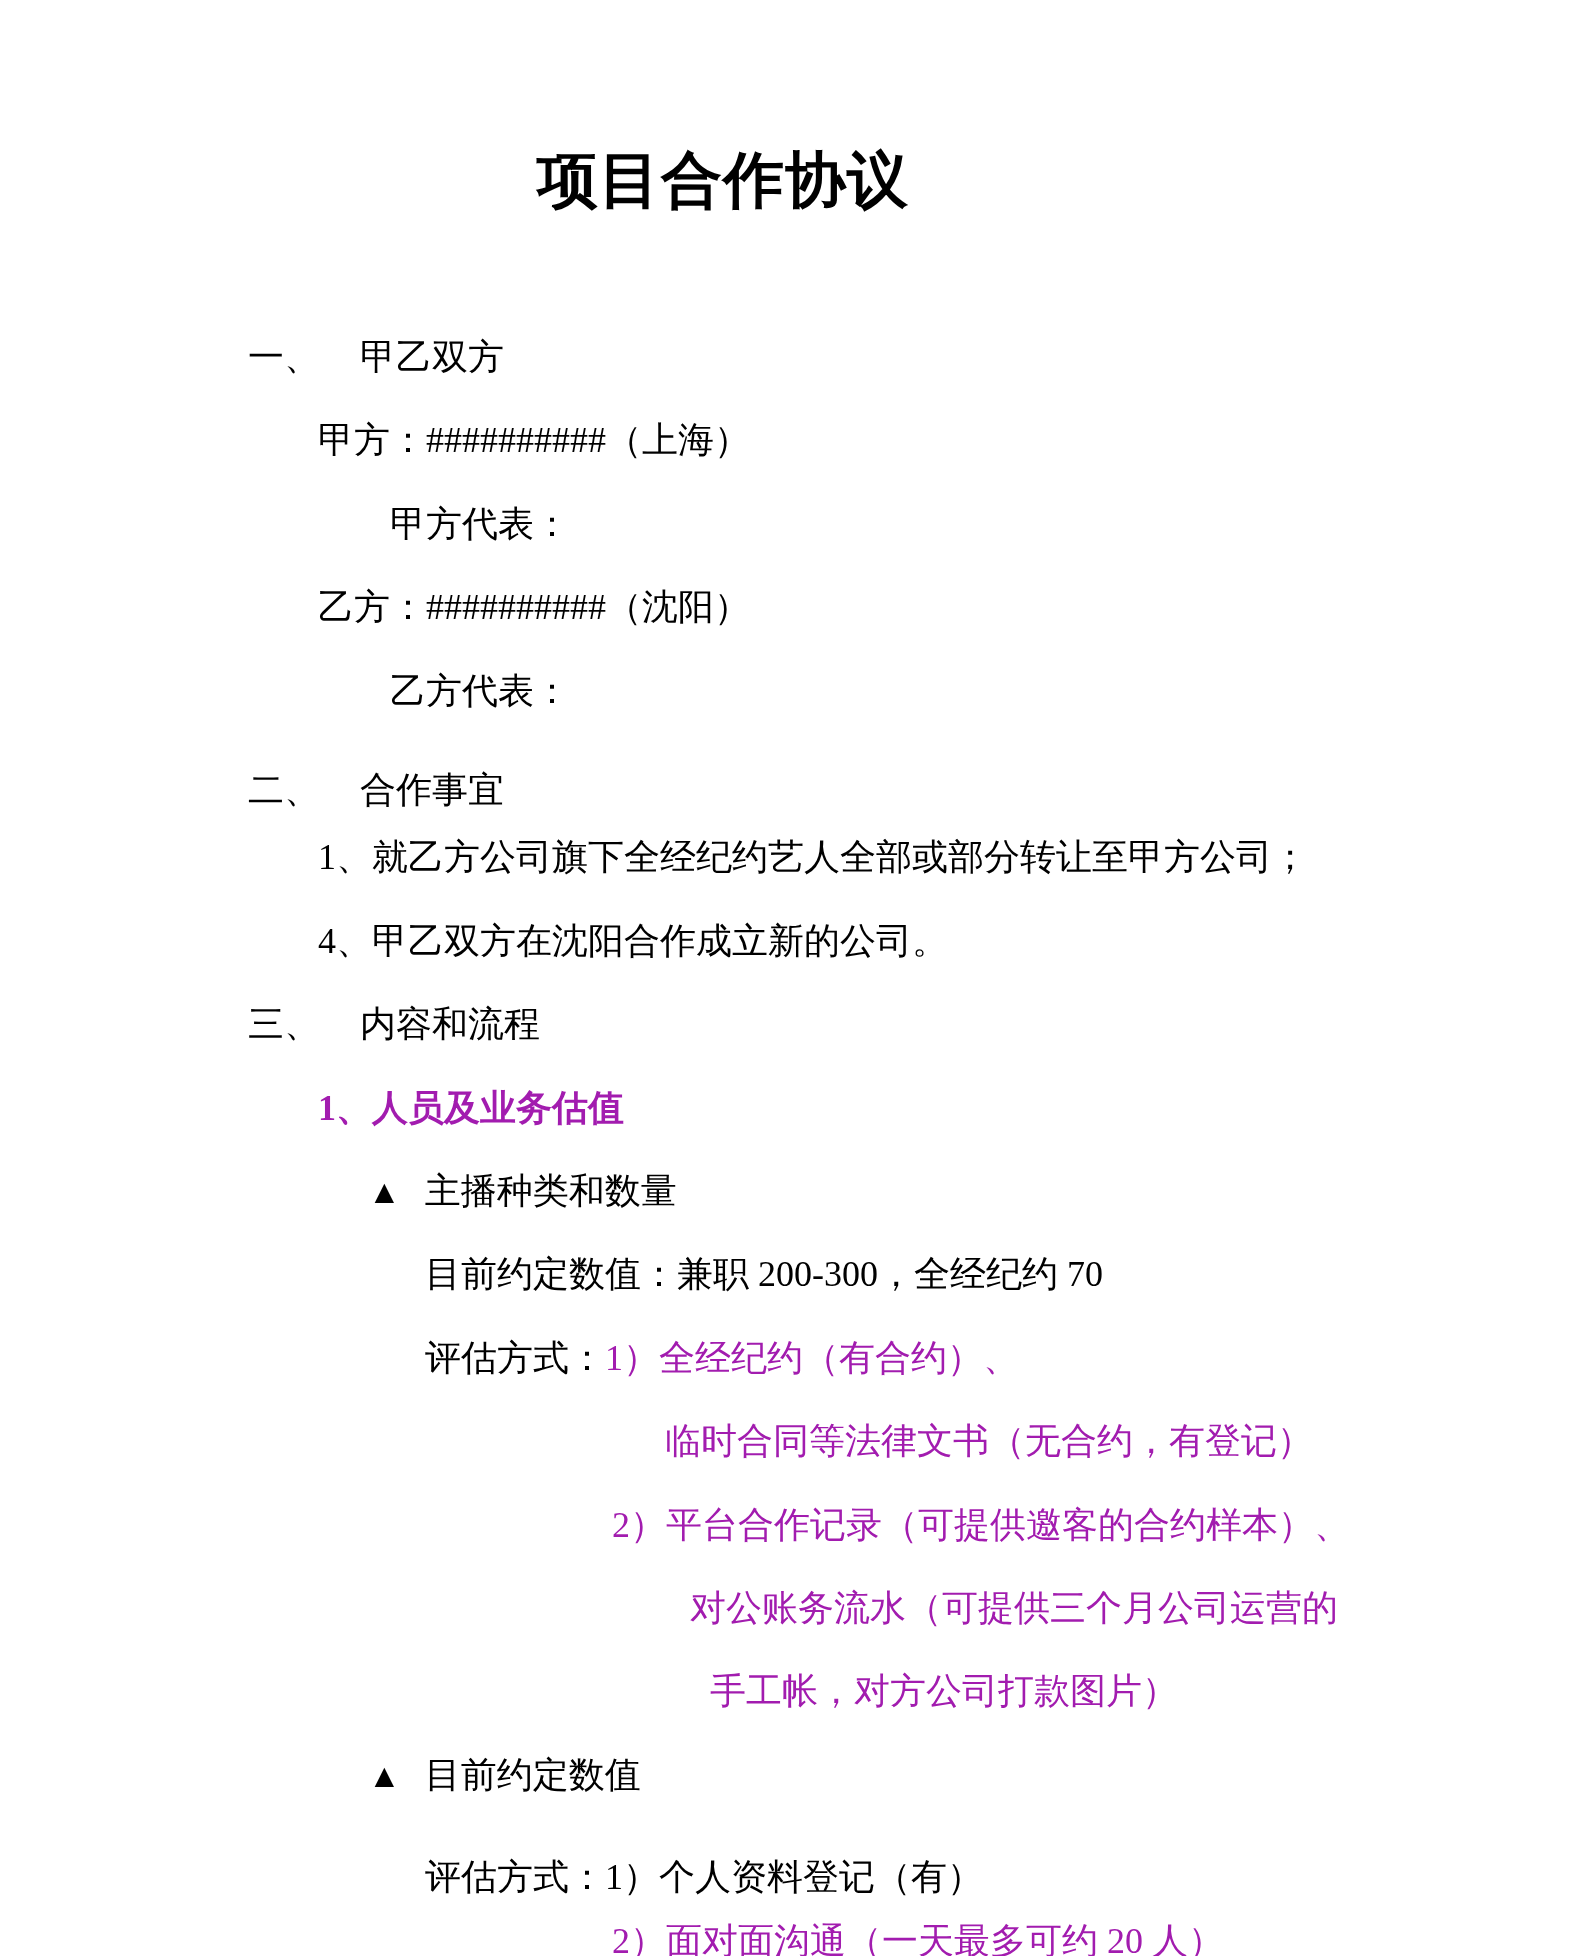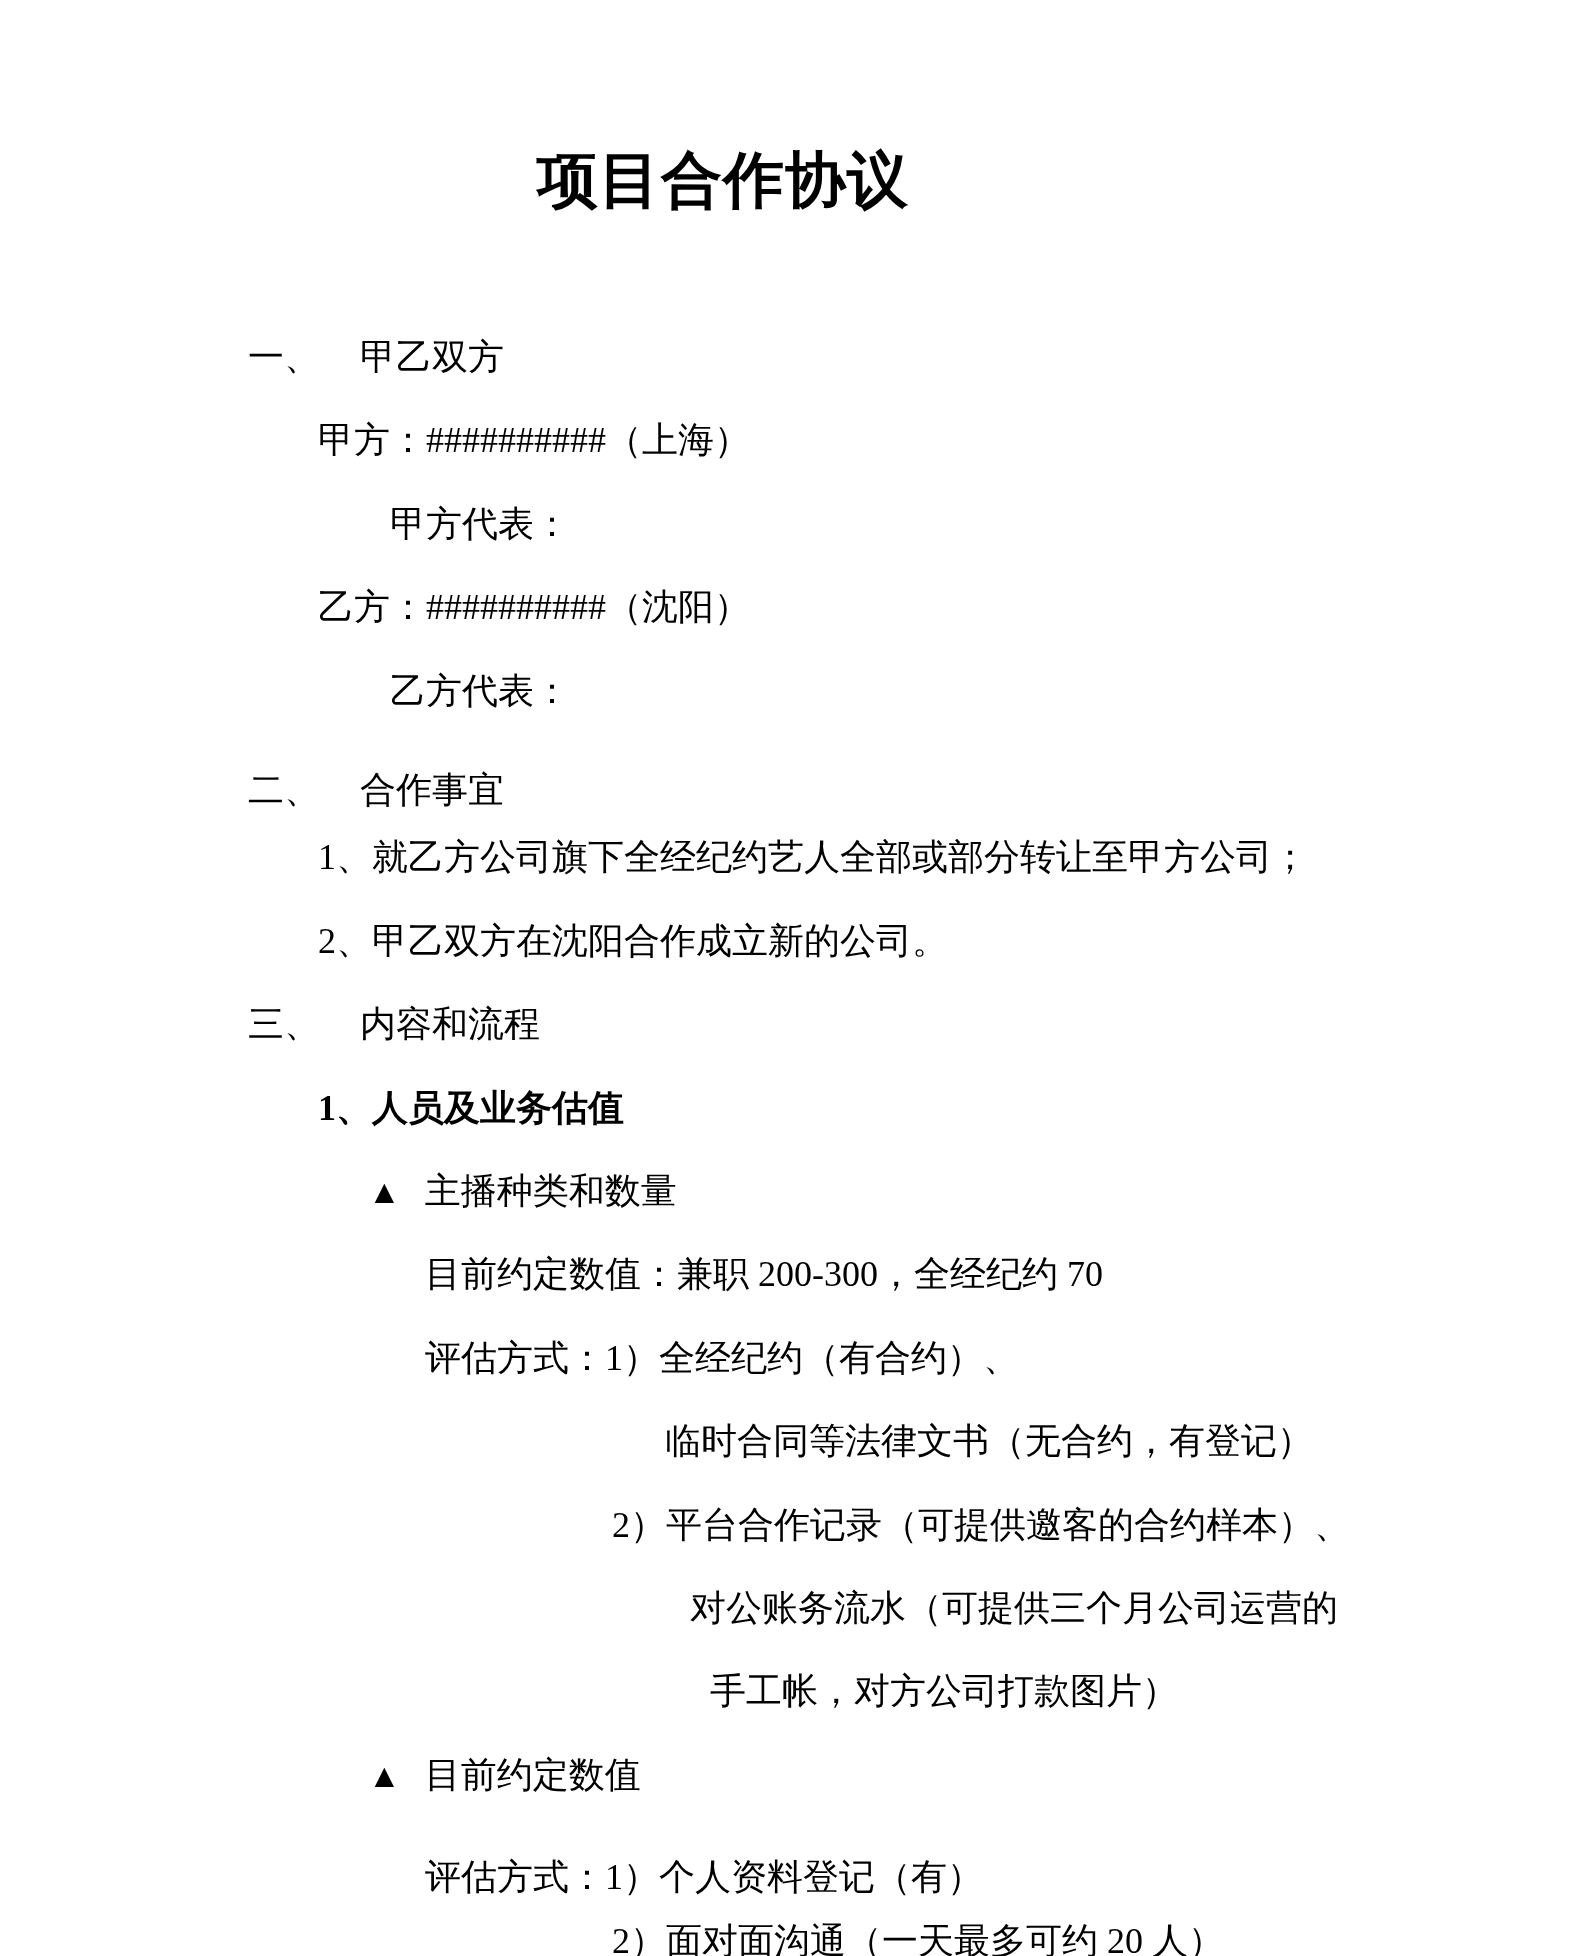--- a/index.html
+++ b/index.html
@@ -34,21 +34,21 @@
   }
   .num {
     display: inline-block;
     margin-right: 40px;
   }
   .bullet {
     display: inline-block;
     margin-right: 24px;
     font-size: 33px;
   }
-  .red   { color: #000000; }
+  .red   { color: #a21caf; }
   .bold  { font-weight: bold; }
 
   
   .l0  { top: 334px;  left: 248px; }
   .l1  { top: 417px;  left: 318px; }
   .l2  { top: 501px;  left: 390px; }
   .l3  { top: 584px;  left: 318px; }
   .l4  { top: 668px;  left: 390px; }
   .l5  { top: 751px;  left: 248px; margin-top: 16px; }
   .l6  { top: 834px;  left: 318px; }
@@ -84,21 +84,21 @@
   <div class="line l3">乙方：##########（沈阳）</div>
 
   <div class="line l4">乙方代表：</div>
 
   <div class="line l5">
     <span class="num">二、</span><span>合作事宜</span>
   </div>
 
   <div class="line l6">1、就乙方公司旗下全经纪约艺人全部或部分转让至甲方公司；</div>
 
-  <div class="line l7">2、甲乙双方在沈阳合作成立新的公司。</div>
+  <div class="line l7">4、甲乙双方在沈阳合作成立新的公司。</div>
 
   <div class="line l8">
     <span class="num">三、</span><span>内容和流程</span>
   </div>
 
   <div class="line l9 red bold">1、人员及业务估值</div>
 
   <div class="line l10">
     <span class="bullet">▲</span><span>主播种类和数量</span>
   </div>

